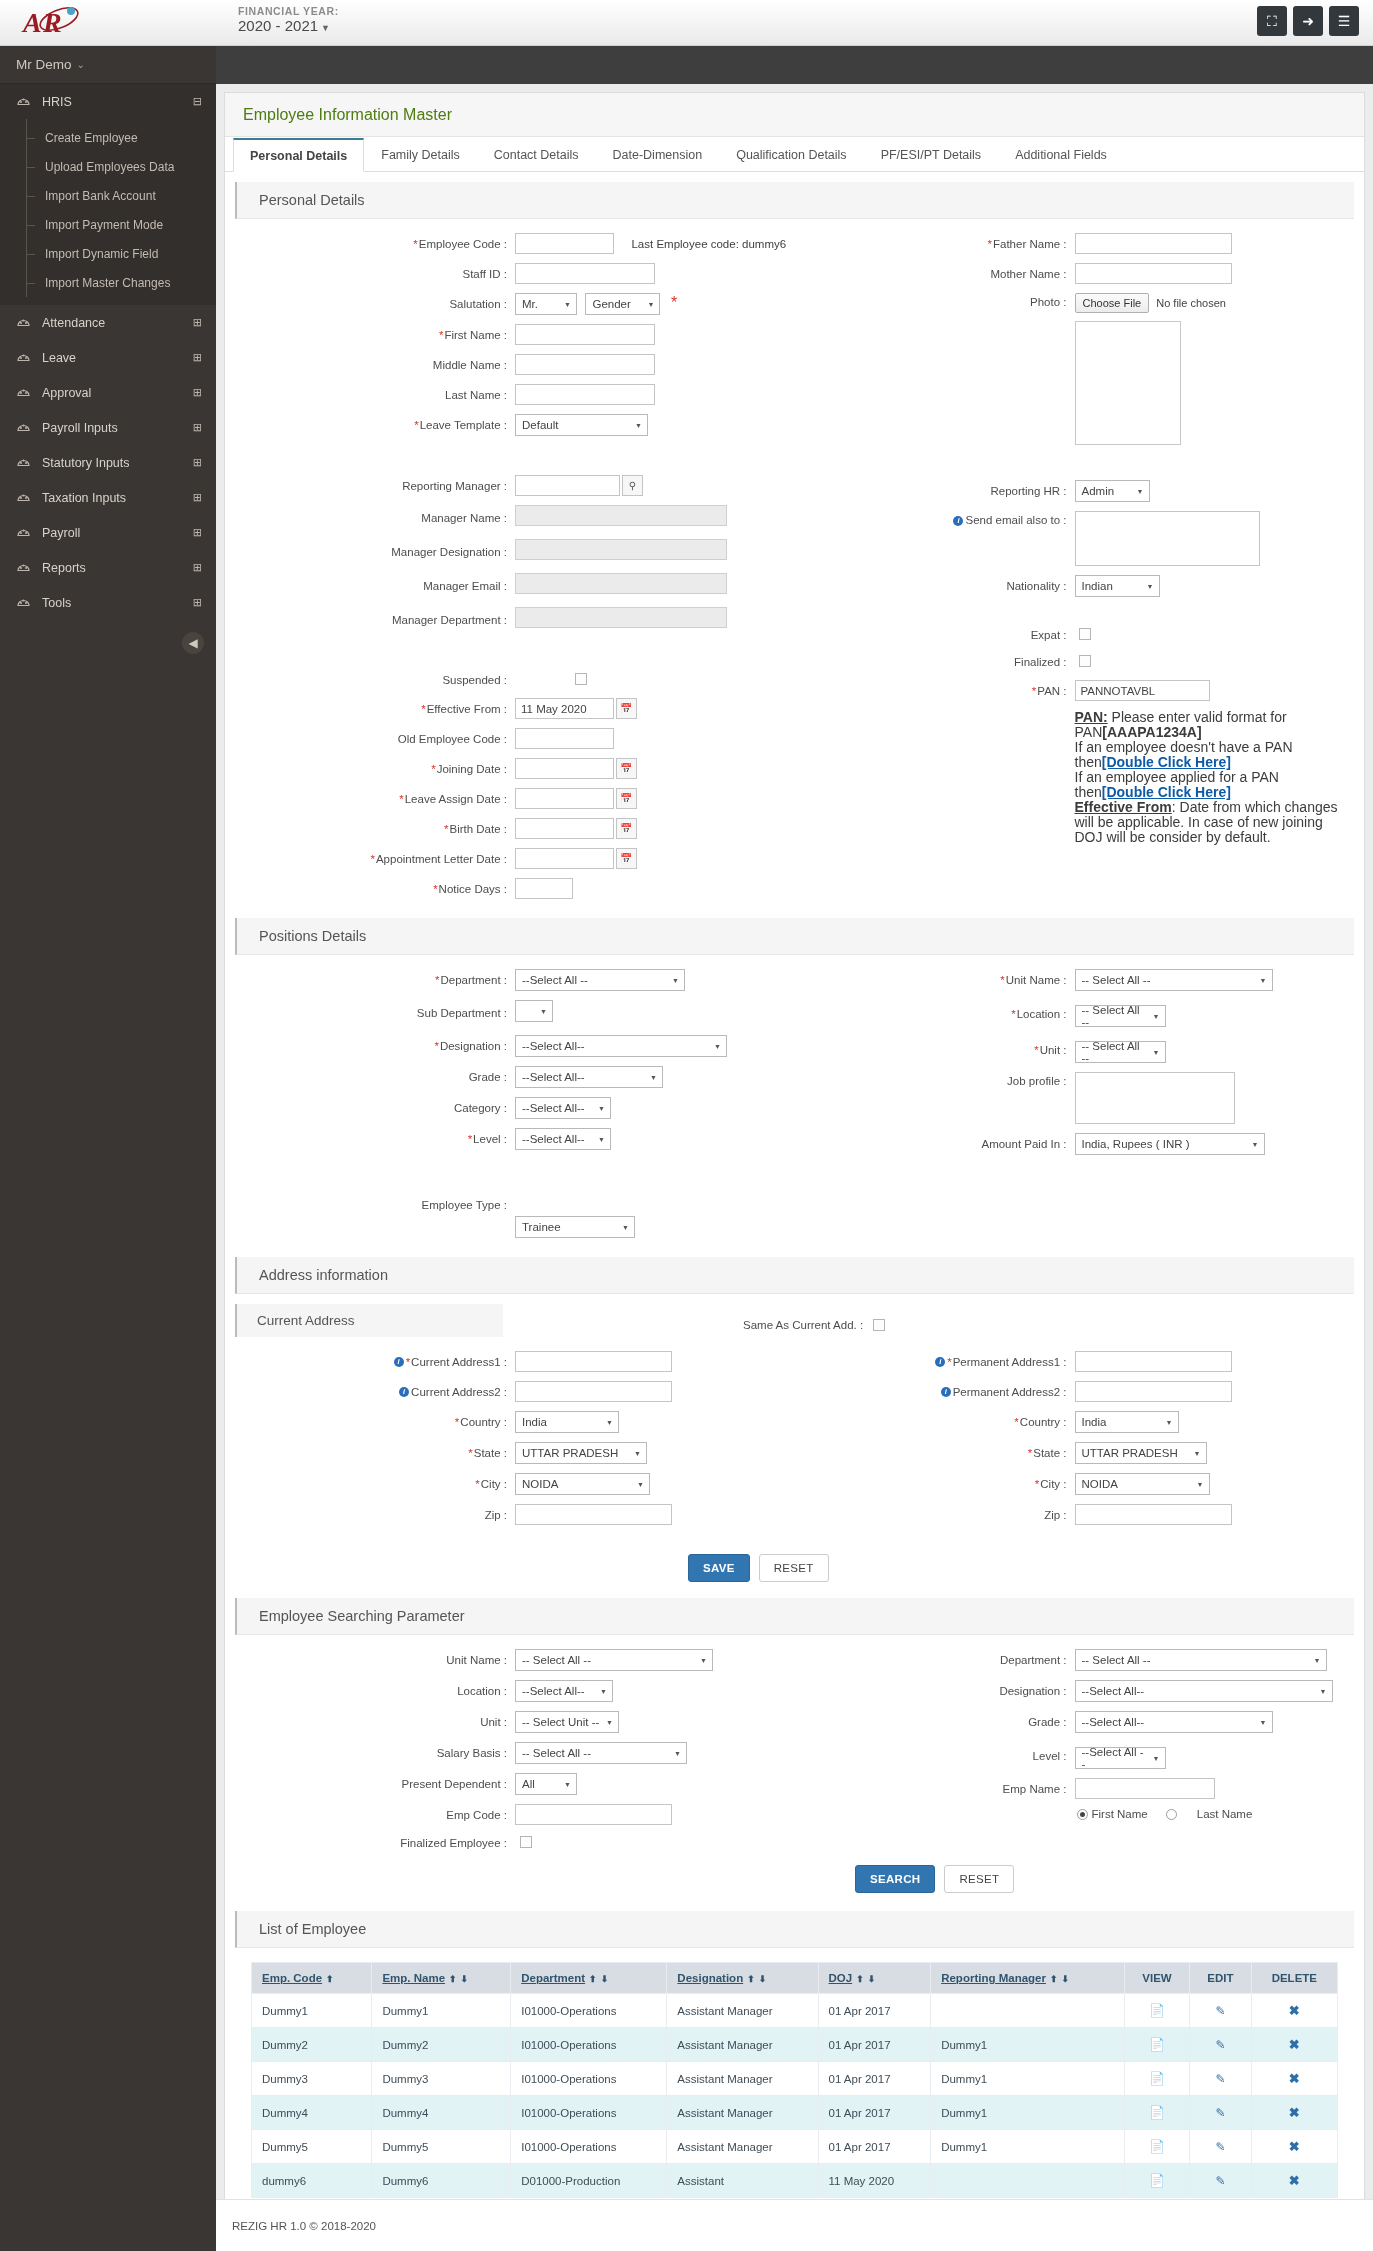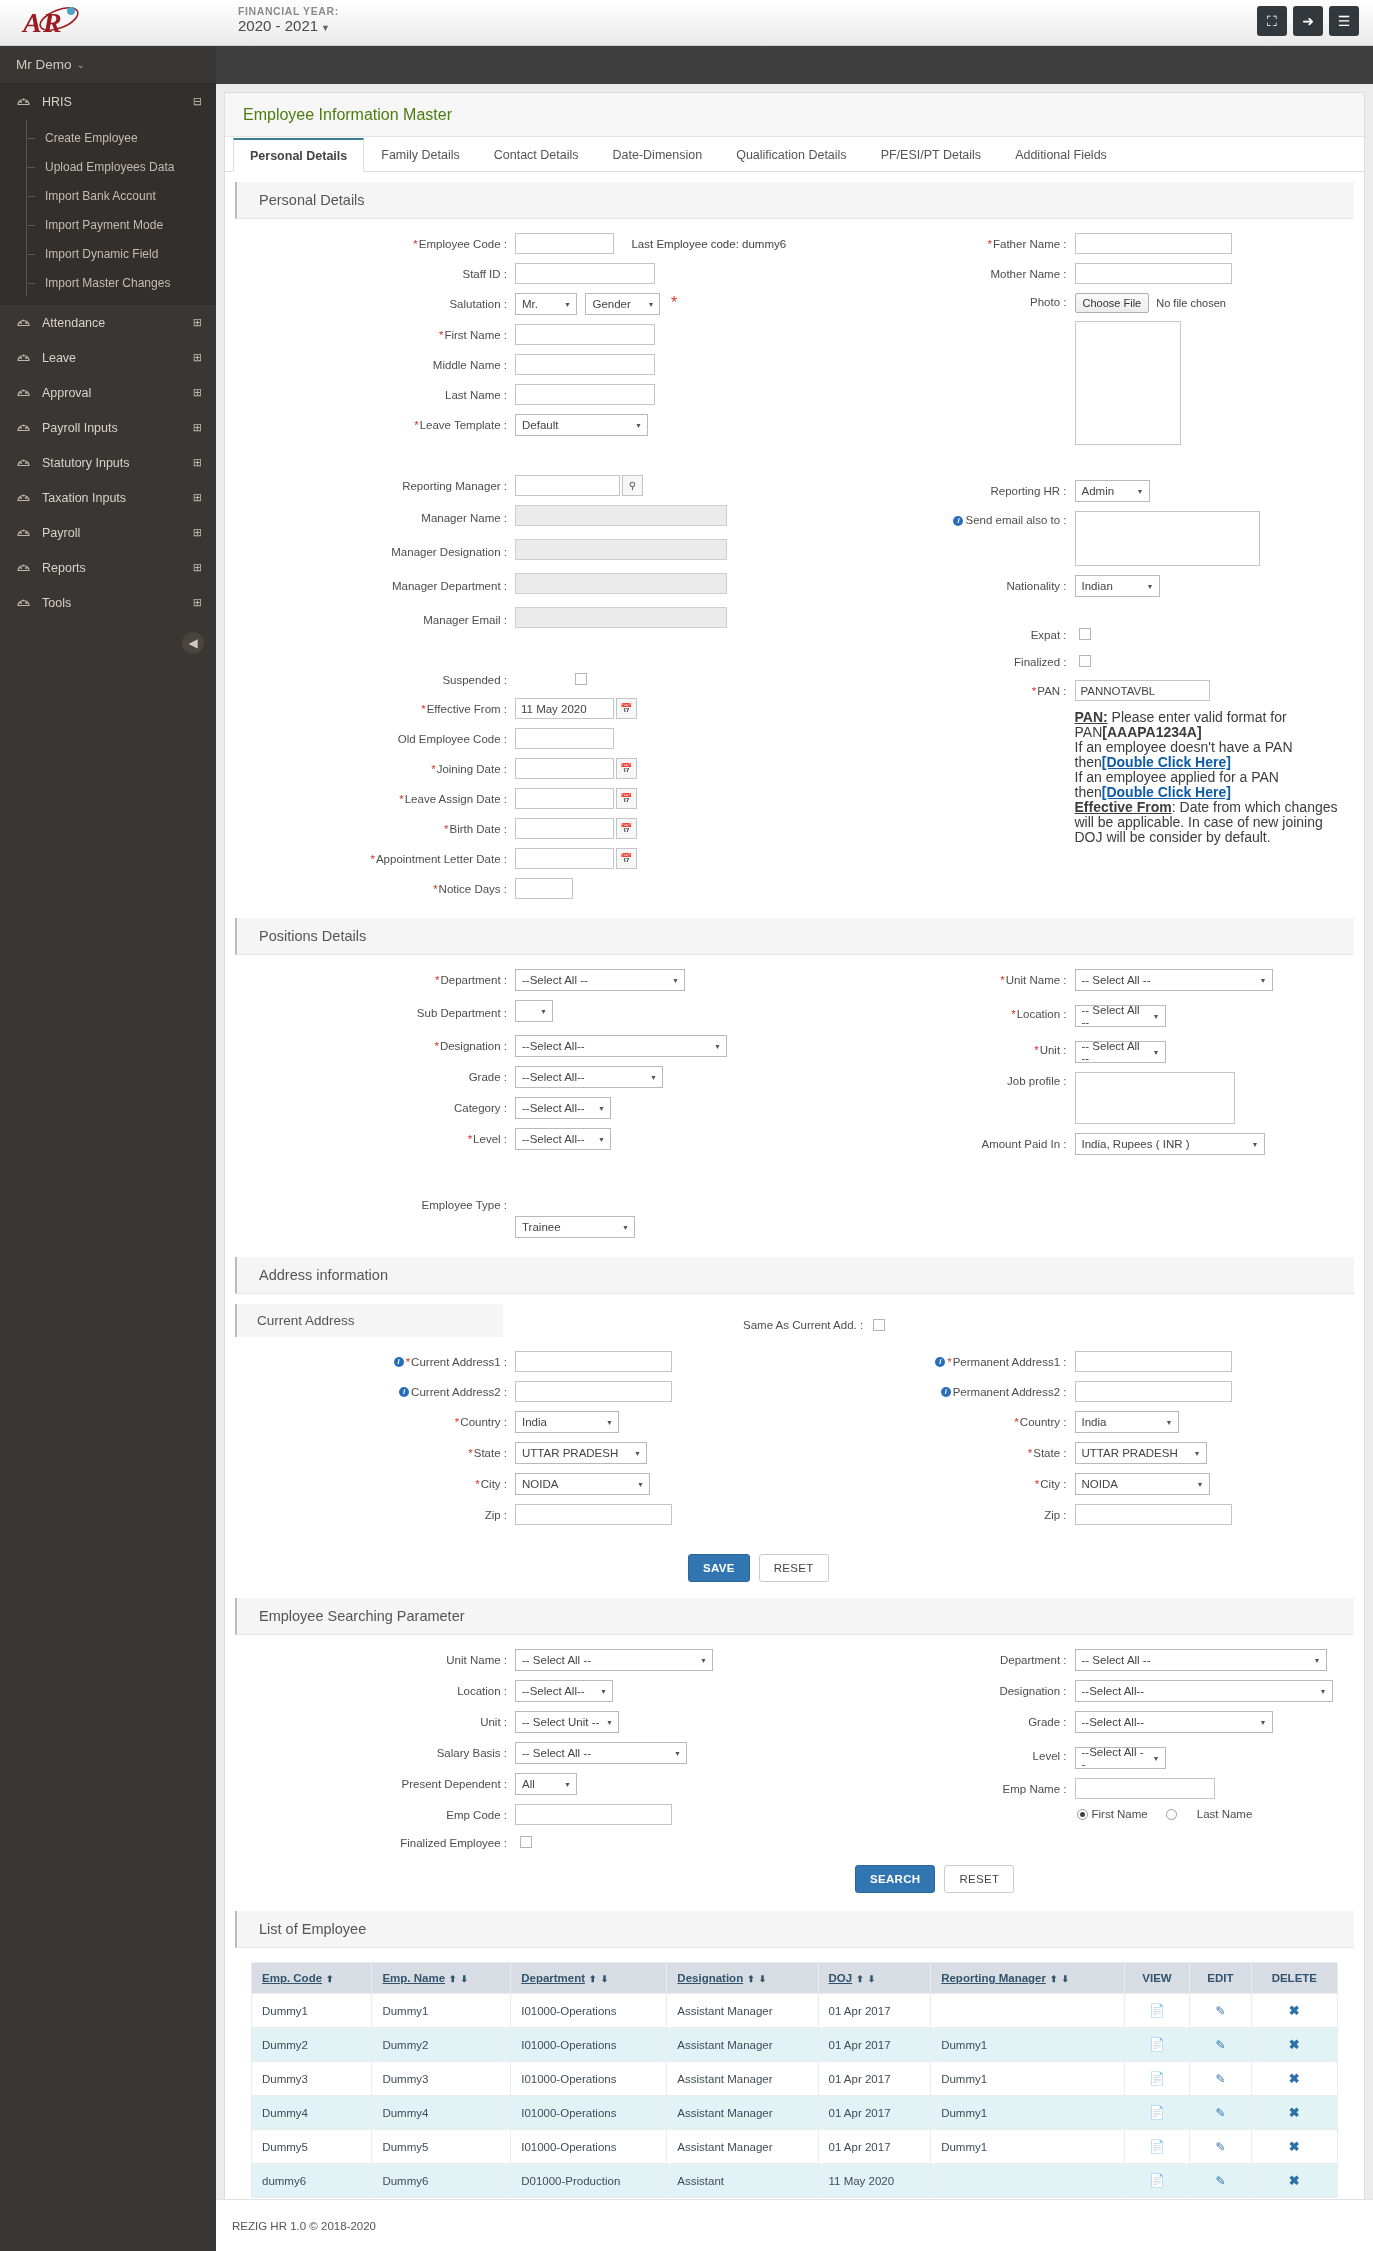--- a/index.html
+++ b/index.html
@@ -450,25 +450,25 @@
           </div>
           <div class="row">
             <div class="lbl" style="width:290px;"><span>Manager Name :</span></div>
             <div class="ctl"><span class="fake-input disabled" style="width:212px;"></span></div>
           </div>
           <div class="row">
             <div class="lbl" style="width:290px;"><span>Manager Designation :</span></div>
             <div class="ctl"><span class="fake-input disabled" style="width:212px;"></span></div>
           </div>
           <div class="row">
+            <div class="lbl" style="width:290px;"><span>Manager Email :</span></div>
+            <div class="ctl"><span class="fake-input disabled" style="width:212px;"></span></div>
+          </div>
+          <div class="row">
             <div class="lbl" style="width:290px;"><span>Manager Department :</span></div>
-            <div class="ctl"><span class="fake-input disabled" style="width:212px;"></span></div>
-          </div>
-          <div class="row">
-            <div class="lbl" style="width:290px;"><span>Manager Email :</span></div>
             <div class="ctl"><span class="fake-input disabled" style="width:212px;"></span></div>
           </div>
 
           <div style="height:30px;"></div>
 
           <div class="row">
             <div class="lbl" style="width:290px;"><span>Suspended :</span></div>
             <div class="ctl" style="padding-left:60px;"><span class="chk"></span></div>
           </div>
           <div class="row">

